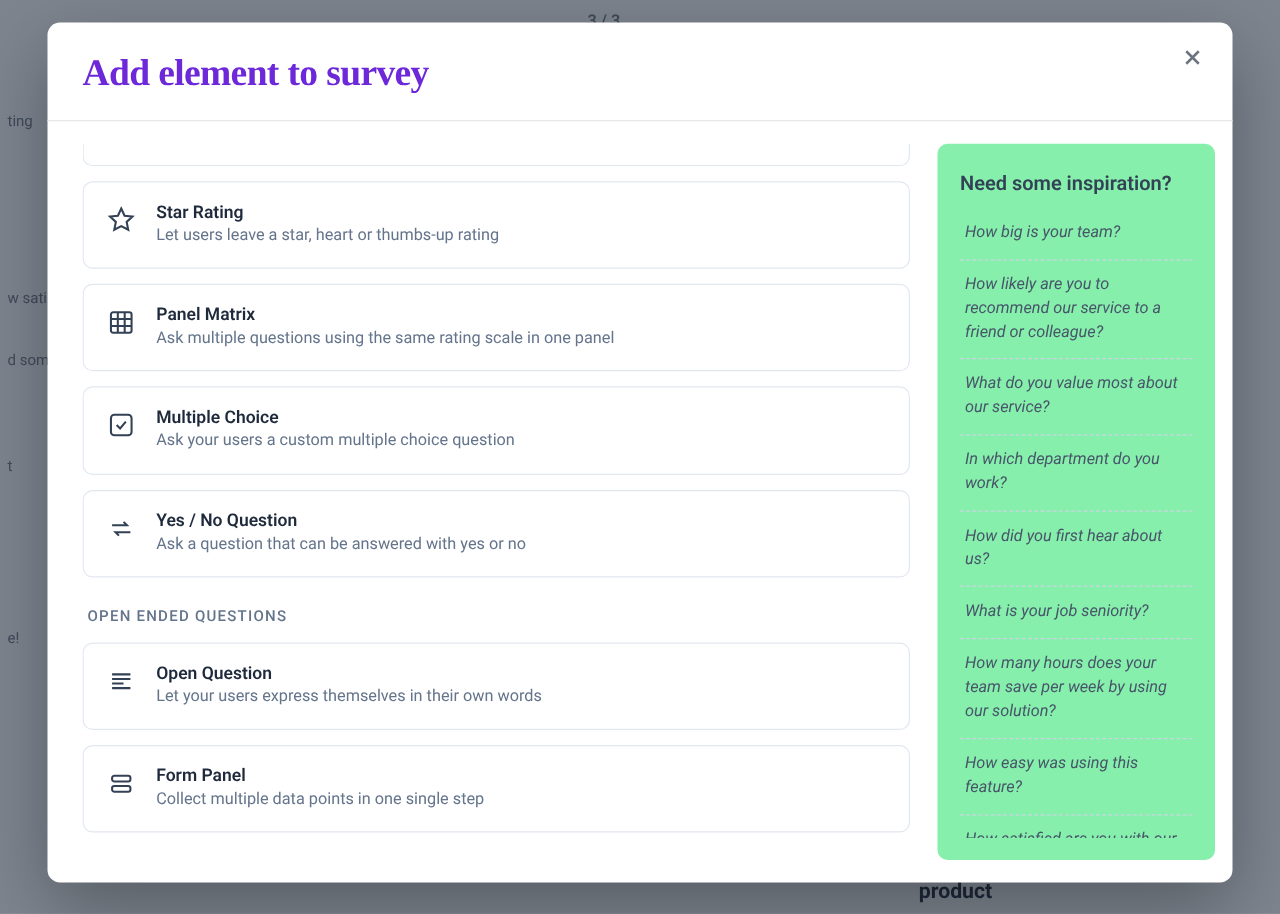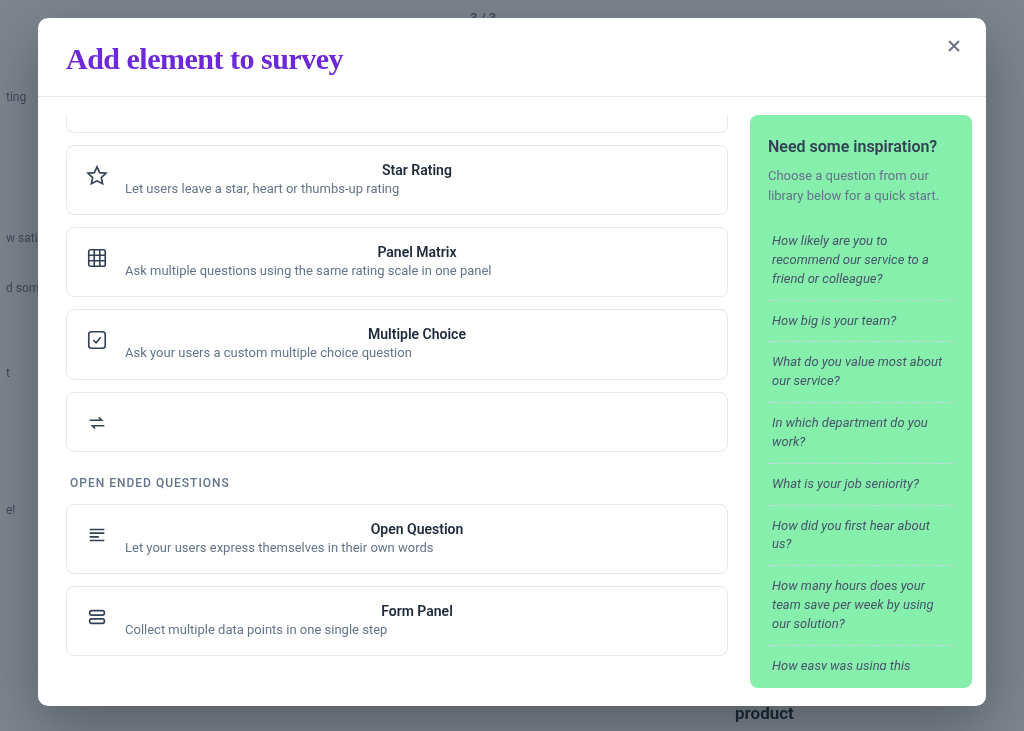--- a/index.html
+++ b/index.html
@@ -113,21 +113,20 @@
       color: #334155;
       flex-shrink: 0;
       margin-top: 2px;
     }
     .card-text { flex: 1; }
     .card-title {
       font-size: 14px;
       font-weight: 600;
       color: #1e293b;
       margin-bottom: 2px;
-      text-align: center;
     }
     .card-desc {
       font-size: 13px;
       color: #64748b;
       line-height: 1.4;
     }
     .section-header {
       font-size: 12px;
       font-weight: 500;
       color: #64748b;
@@ -246,20 +245,24 @@
           <div class="card-desc">Ask your users a custom multiple choice question</div>
         </div>
       </div>
 
       <div class="element-card">
         <div class="card-icon">
           <svg width="22" height="22" viewBox="0 0 24 24" fill="none" stroke="currentColor" stroke-width="1.8">
               <path d="M4 9h13l-3-3M20 15H7l3 3"></path>
             </svg>
         </div>
+        <div class="card-text">
+          <div class="card-title">Yes / No Question</div>
+          <div class="card-desc">Ask a question that can be answered with yes or no</div>
+        </div>
       </div>
 
       <div class="section-header">OPEN ENDED QUESTIONS</div>
 
       <div class="element-card">
         <div class="card-icon">
           <svg width="22" height="22" viewBox="0 0 24 24" fill="none" stroke="currentColor" stroke-width="1.8">
               <path d="M4 6h16M4 10h16M4 14h10M4 18h16"></path>
             </svg>
         </div>
@@ -279,27 +282,26 @@
         <div class="card-text">
           <div class="card-title">Form Panel</div>
           <div class="card-desc">Collect multiple data points in one single step</div>
         </div>
       </div>
 
     </div>
 
     <div class="right-panel">
       <div class="right-title">Need some inspiration?</div>
-      <div class="right-subtitle">Choose a question from our library below for a quick start.</div>
       <div class="inspiration-list">
+        <div class="inspiration-item">How big is your team?</div>
         <div class="inspiration-item">How likely are you to recommend our service to a friend or colleague?</div>
-        <div class="inspiration-item">How big is your team?</div>
         <div class="inspiration-item">What do you value most about our service?</div>
         <div class="inspiration-item">In which department do you work?</div>
+        <div class="inspiration-item">How did you first hear about us?</div>
         <div class="inspiration-item">What is your job seniority?</div>
-        <div class="inspiration-item">How did you first hear about us?</div>
         <div class="inspiration-item">How many hours does your team save per week by using our solution?</div>
         <div class="inspiration-item">How easy was using this feature?</div>
         <div class="inspiration-item">How satisfied are you with our product?</div>
       </div>
     </div>
   </div>
 </div>
 
 </body></html>

